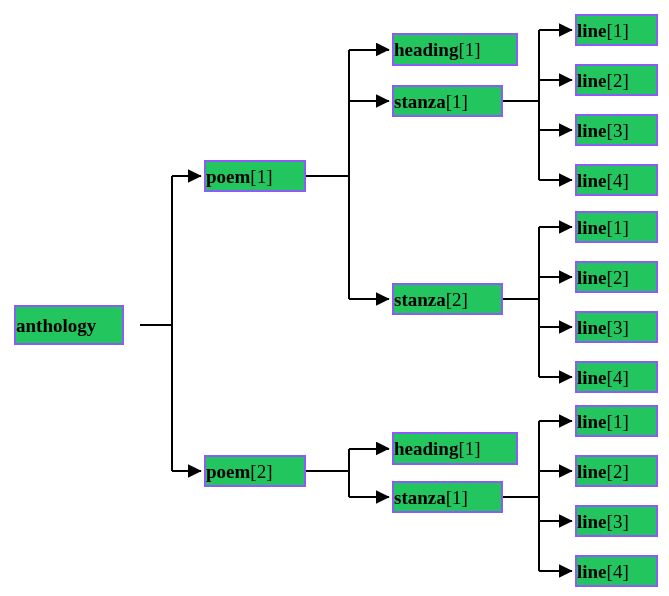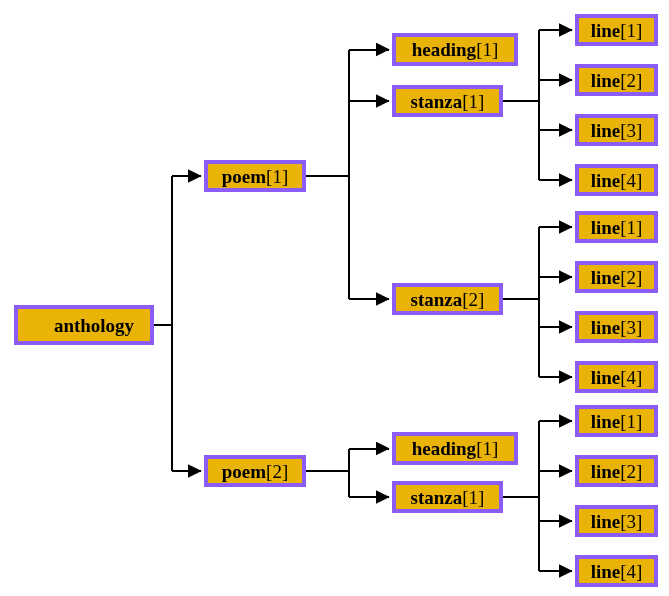--- a/index.html
+++ b/index.html
@@ -21,26 +21,26 @@
   #edge-layer {
     position: absolute;
     left: 0;
     top: 0;
     width: 669px;
     height: 596px;
   }
   .node {
     position: absolute;
     box-sizing: border-box;
-    background: #eab308;
-    border: 4px solid #8b5cf6;
+    background: #22c55e;
+    border: 2px solid #8b5cf6;
     color: #000000;
     display: flex;
     align-items: center;
-    justify-content: center;
+    justify-content: flex-start;
     white-space: nowrap;
     font-size: 19px;
     line-height: 1;
     letter-spacing: 0;
     z-index: 2;
   }
   .node .nm {
     font-weight: bold;
   }
   .node .ix {
@@ -86,21 +86,21 @@
         <path d="M 539 377 H 572" marker-end="url(#arrow)"></path>
         <path d="M 503 497 H 539"></path>
         <path d="M 539 421 V 571"></path>
         <path d="M 539 421 H 572" marker-end="url(#arrow)"></path>
         <path d="M 539 471 H 572" marker-end="url(#arrow)"></path>
         <path d="M 539 521 H 572" marker-end="url(#arrow)"></path>
         <path d="M 539 571 H 572" marker-end="url(#arrow)"></path>
       </g>
   </svg>
 
-  <div class="node" style="left: 14px; top: 305px; width: 140px; height: 40px; padding-left: 20px;">
+  <div class="node" style="left: 14px; top: 305px; width: 110px; height: 40px;">
       <span class="nm">anthology</span>
     </div>
   <div class="node" style="left: 204px; top: 160px; width: 102px; height: 32px;">
       <span class="nm">poem</span>
       <span class="ix">[1]</span>
     </div>
   <div class="node" style="left: 204px; top: 455px; width: 102px; height: 32px;">
       <span class="nm">poem</span>
       <span class="ix">[2]</span>
     </div>

